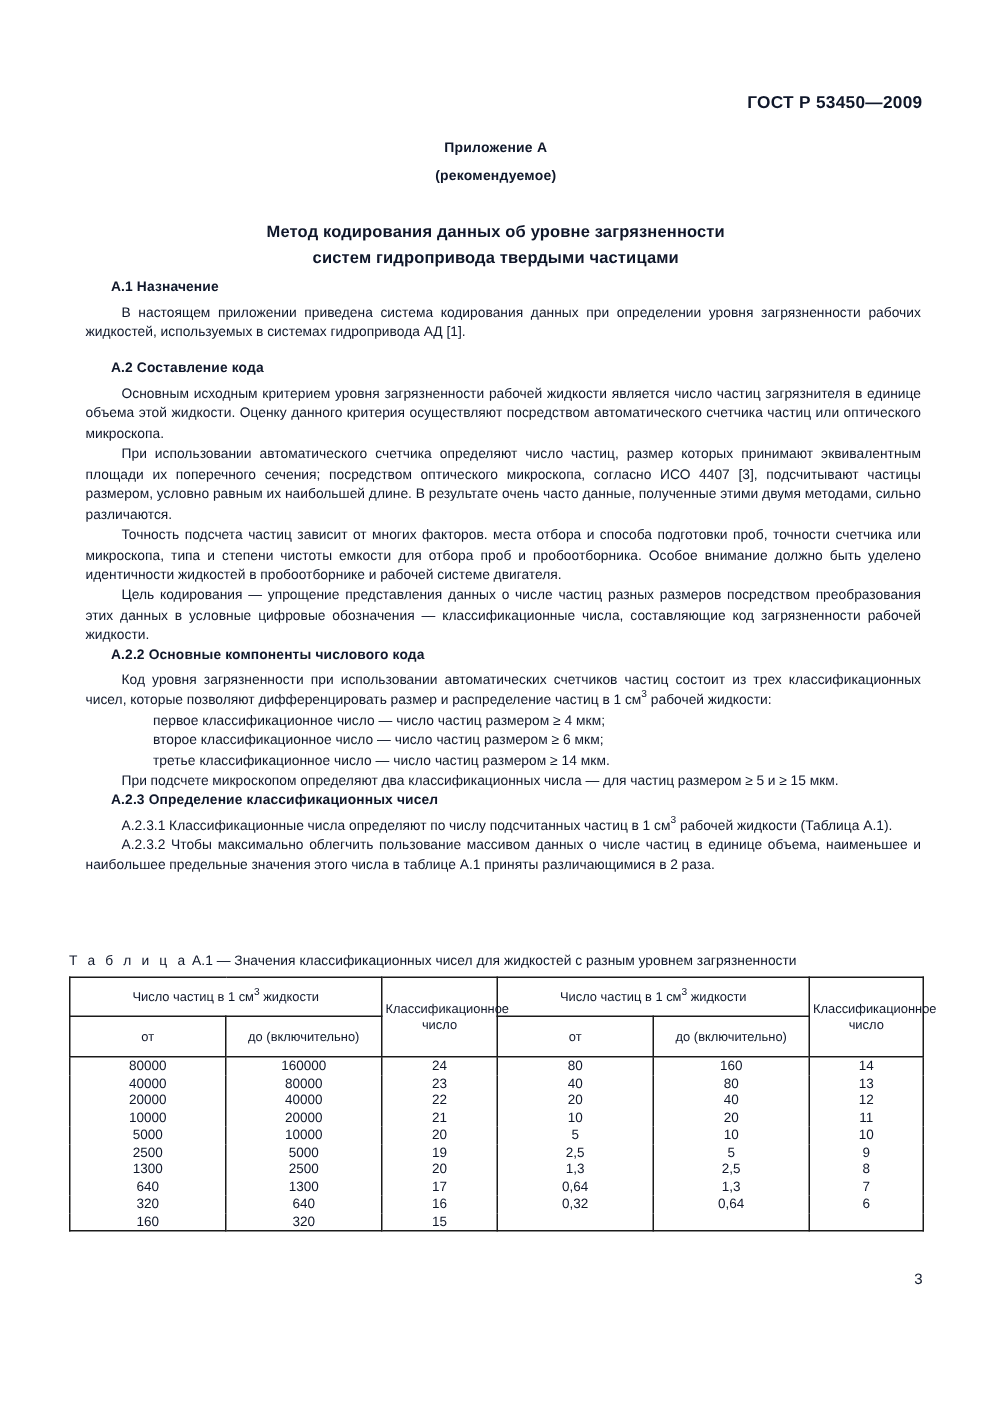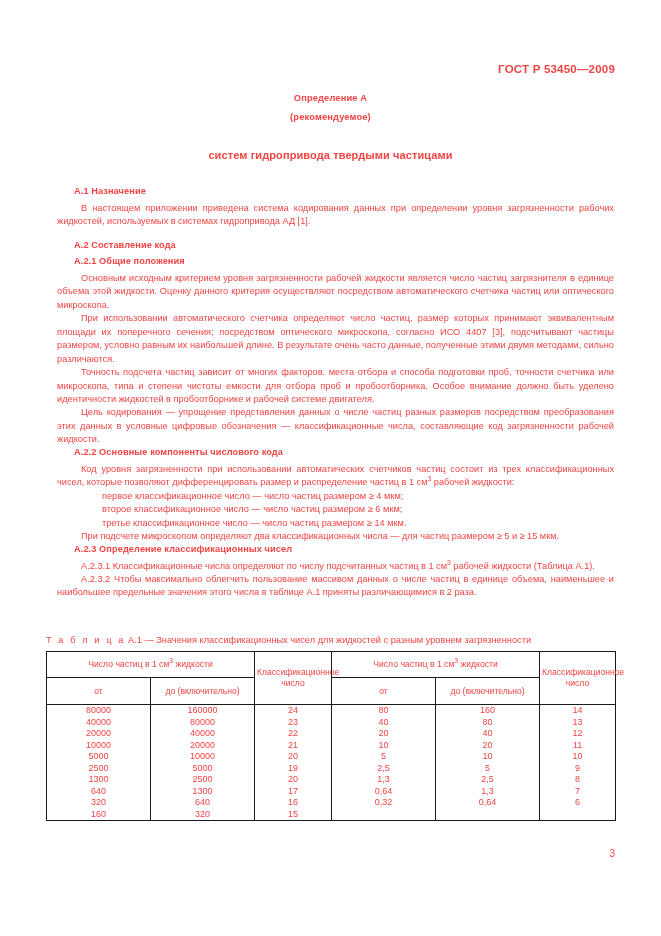--- a/index.html
+++ b/index.html
@@ -6,21 +6,21 @@
     margin: 0;
     padding: 0;
     background: #ffffff;
   }
   .page {
     position: relative;
     width: 661px;
     height: 936px;
     background: #ffffff;
     font-family: "Liberation Sans", sans-serif;
-    color: #ef4444;
+    color: #0f172a;
     overflow: hidden;
     box-sizing: border-box;
   }
 
   
   .running-head {
     position: absolute;
     top: 63px;
     right: 46px;
     font-size: 11.5px;
@@ -156,36 +156,36 @@
   }
 </style>
 </head>
 <body>
 
 <div class="page">
 
   <div class="running-head">ГОСТ Р 53450—2009</div>
 
   <div class="annex-block">
-    <div class="annex-label">Определение А</div>
+    <div class="annex-label">Приложение А</div>
     <div class="annex-sub">(рекомендуемое)</div>
   </div>
 
   <div class="doc-title">
+    <div>Метод кодирования данных об уровне загрязненности</div>
     <div>систем гидропривода твердыми частицами</div>
   </div>
 
   <div class="body">
 
     <div class="h-sub">А.1  Назначение</div>
     <p class="para">В настоящем приложении приведена система кодирования данных при определении уровня загрязненности рабочих жидкостей, используемых в системах гидропривода АД [1].</p>
 
     <div class="h-sub tight">А.2  Составление кода</div>
 
-    <div class="h-sub">А.2.1  Общие положения</div>
     <p class="para">Основным исходным критерием уровня загрязненности рабочей жидкости является число частиц загрязнителя в единице объема этой жидкости. Оценку данного критерия осуществляют посредством автоматического счетчика частиц или оптического микроскопа.</p>
     <p class="para">При использовании автоматического счетчика определяют число частиц, размер которых принимают эквивалентным площади их поперечного сечения; посредством оптического микроскопа, согласно ИСО 4407 [3], подсчитывают частицы размером, условно равным их наибольшей длине. В результате очень часто данные, полученные этими двумя методами, сильно различаются.</p>
     <p class="para">Точность подсчета частиц зависит от многих факторов. места отбора и способа подготовки проб, точности счетчика или микроскопа, типа и степени чистоты емкости для отбора проб и пробоотборника. Особое внимание должно быть уделено идентичности жидкостей в пробоотборнике и рабочей системе двигателя.</p>
     <p class="para">Цель кодирования — упрощение представления данных о числе частиц разных размеров посредством преобразования этих данных в условные цифровые обозначения — классификационные числа, составляющие код загрязненности рабочей жидкости.</p>
 
     <div class="h-sub">А.2.2  Основные компоненты числового кода</div>
     <p class="para"><span>Код уровня загрязненности при использовании автоматических счетчиков частиц состоит из трех классификационных чисел, которые позволяют дифференцировать размер и распределение частиц в 1 см</span><sup>3</sup><span> рабочей жидкости:</span></p>
     <p class="item">первое классификационное число — число частиц размером ≥ 4 мкм;</p>
     <p class="item">второе классификационное число — число частиц размером ≥ 6 мкм;</p>
     <p class="item">третье классификационное число — число частиц размером ≥ 14 мкм.</p>

